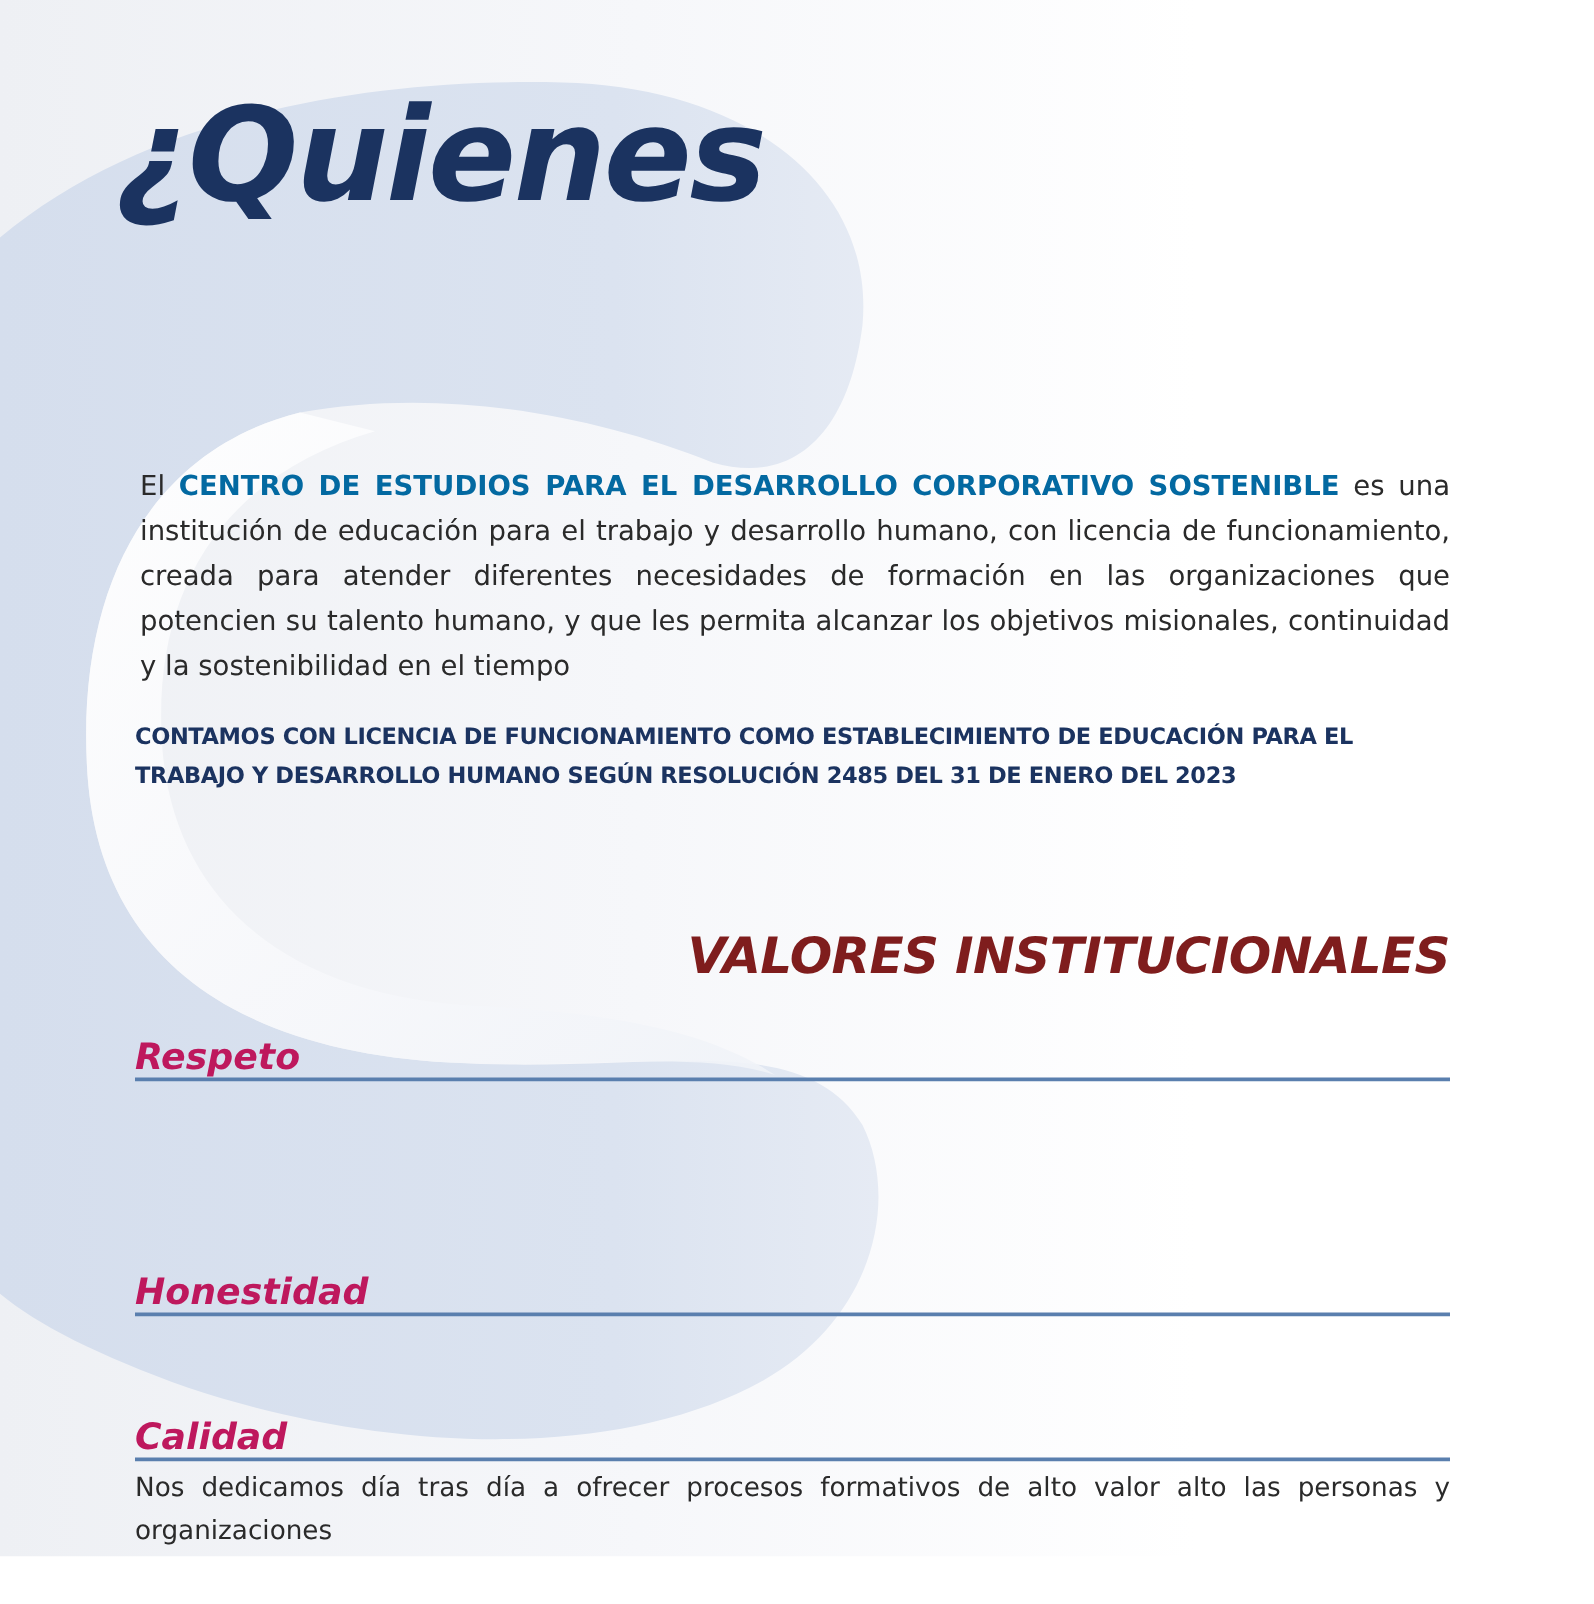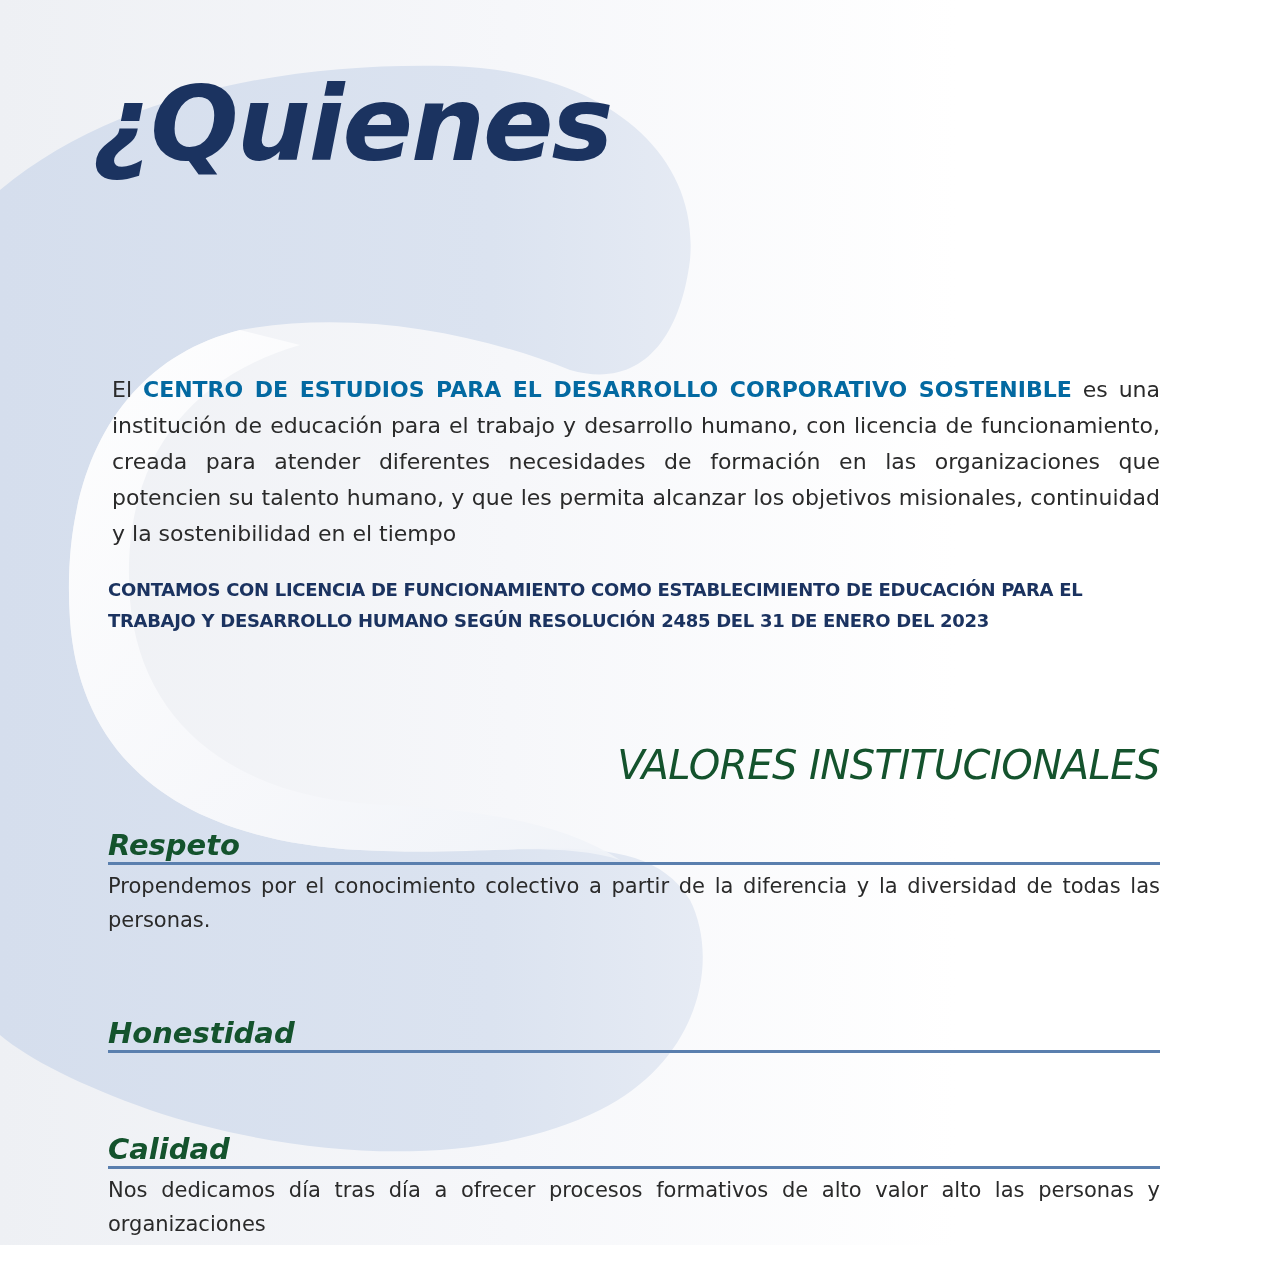--- a/index.html
+++ b/index.html
@@ -31,28 +31,28 @@
     .intro .org { color: #0369a1; font-weight: bold; }
 
     .license {
       position: absolute; left: 108px; top: 574px; width: 1060px; margin: 0;
       font-family: "DejaVu Sans", sans-serif; font-weight: bold;
       font-size: 18px; line-height: 31px; color: #1b3360; letter-spacing: -0.3px;
     }
 
     .values-heading {
       position: absolute; right: 115px; top: 740px; margin: 0;
-      font-family: "DejaVu Sans", sans-serif; font-style: italic; font-weight: normal;
-      font-size: 40px; line-height: 50px; color: #14532d; letter-spacing: -0.5px;
+      font-family: "DejaVu Sans", sans-serif; font-style: italic; font-weight: bold;
+      font-size: 40px; line-height: 50px; color: #7f1d1d; letter-spacing: -0.5px;
     }
 
     .value { position: absolute; left: 108px; width: 1052px; }
     .value-title {
       font-family: "DejaVu Sans", sans-serif; font-style: italic; font-weight: bold;
-      font-size: 29px; line-height: 34px; color: #14532d;
+      font-size: 29px; line-height: 34px; color: #be185d;
       border-bottom: 3px solid #5a7fae; padding-bottom: 0; margin: 0;
     }
     .value-desc {
       font-family: "DejaVu Sans", sans-serif; font-size: 21px; line-height: 34px;
       color: #2a2a2a; text-align: justify; margin: 4px 0 0 0;
     }
     .v1 { top: 828px; }
     .v2 { top: 980px; margin-top: 36px; }
     .v3 { top: 1132px; }
   </style>
@@ -84,21 +84,20 @@
   </h1>
 
   <p class="intro"><span>El </span><span class="org">CENTRO DE ESTUDIOS PARA EL DESARROLLO CORPORATIVO SOSTENIBLE</span><span> es una institución de educación para el trabajo y desarrollo humano, con licencia de funcionamiento, creada para atender diferentes necesidades de formación en las organizaciones que potencien su talento humano,  y que les permita alcanzar los objetivos misionales, continuidad y la sostenibilidad en el tiempo</span></p>
 
   <p class="license">CONTAMOS CON LICENCIA DE FUNCIONAMIENTO COMO ESTABLECIMIENTO DE EDUCACIÓN PARA EL TRABAJO Y DESARROLLO HUMANO SEGÚN RESOLUCIÓN 2485 DEL 31 DE ENERO DEL 2023</p>
 
   <h2 class="values-heading">VALORES INSTITUCIONALES</h2>
 
   <div class="value v1">
     <h3 class="value-title">Respeto</h3>
-    <p class="value-desc">Propendemos por el conocimiento colectivo a partir de la diferencia y la diversidad de todas las personas.</p>
   </div>
 
   <div class="value v2">
     <h3 class="value-title">Honestidad</h3>
   </div>
 
   <div class="value v3">
     <h3 class="value-title">Calidad</h3>
     <p class="value-desc"> Nos dedicamos día tras día a ofrecer procesos formativos de alto valor alto las personas y organizaciones</p>
   </div>

